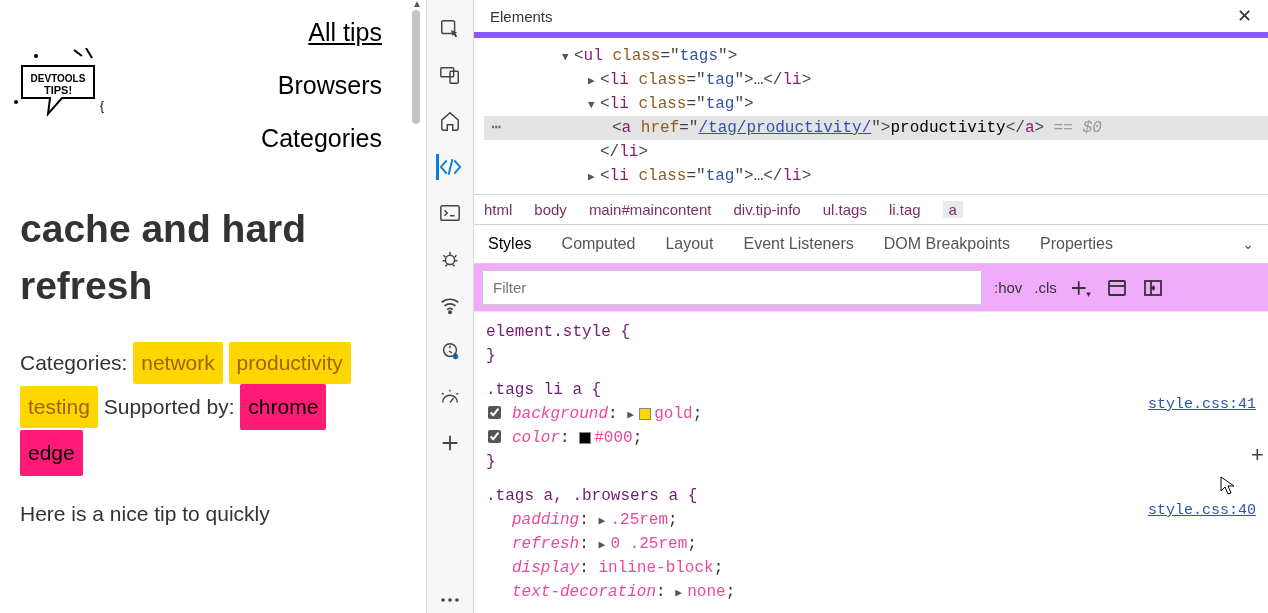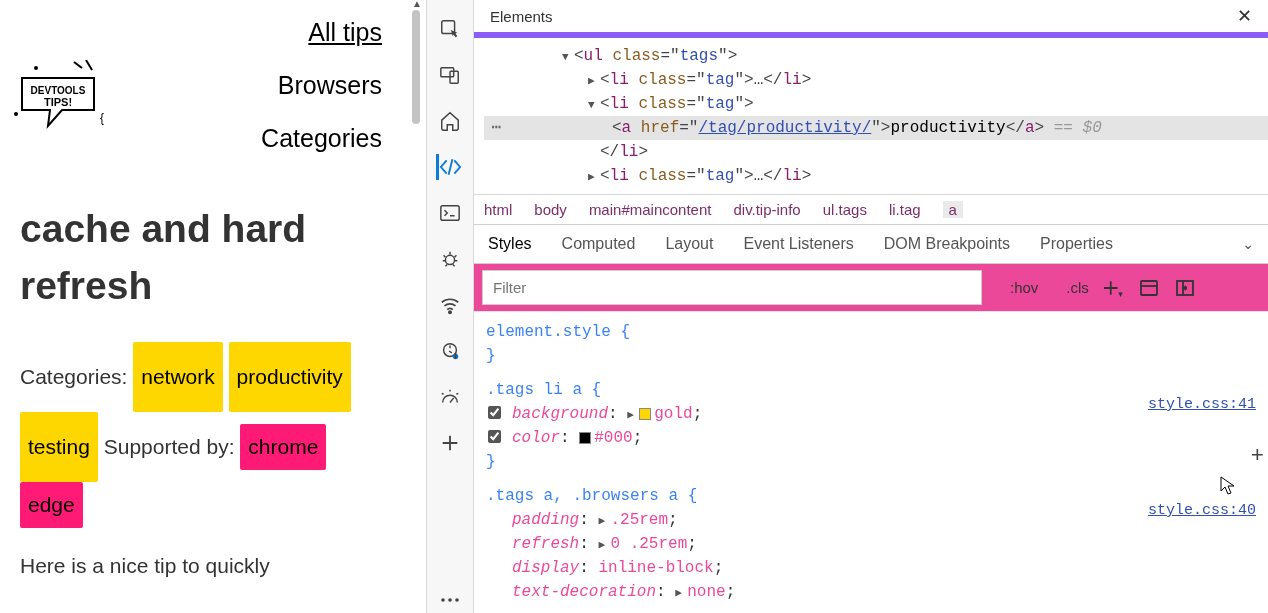--- a/index.html
+++ b/index.html
@@ -4,27 +4,27 @@
 <style>
 * { box-sizing: border-box; margin: 0; padding: 0; }
 body { font-family: -apple-system, "Segoe UI", Arial, sans-serif; font-size: 14px; color: #333; background: #fcfcfc; overflow: hidden; width: 1268px; height: 613px; }
 .app { display: flex; width: 1268px; height: 613px; }
 
 
 .site { width: 426px; height: 613px; padding: 20px 20px 20px 20px; position: relative; background: #fff; }
 .site-scroll { position: absolute; right: 4px; top: 0; width: 10px; height: 613px; background: transparent; }
 .site-scroll-thumb { position: absolute; top: 10px; width: 8px; height: 114px; background: #c3c3c3; border-radius: 4px; }
 .site-scroll-up { position: absolute; top: -2px; right: 0; font-size: 10px; color: #555; }
-.logo { position: absolute; left: 14px; top: 60px; width: 90px; height: 80px; }
+.logo { position: absolute; left: 14px; top: 48px; width: 90px; height: 80px; }
 .nav { text-align: right; padding-right: 24px; font-size: 25px; line-height: 1; }
 .nav a { display: block; margin-bottom: 28px; color: #000; text-decoration: none; }
 .nav a.active { text-decoration: underline; }
 .title { font-size: 39px; font-weight: 700; margin-top: 50px; line-height: 1.45; }
 .meta { margin-top: 28px; font-size: 21px; line-height: 2; }
-.tag { background: gold; color: #000000; padding: 14px 8px; border-radius: 2px; display: inline-block; }
+.tag { background: gold; color: #a16207; padding: 0 8px; border-radius: 2px; display: inline-block; }
 .browser { background: #ff1a75; color: #000; padding: 2px 8px; border-radius: 2px; display: inline-block; }
 .body-text { margin-top: 26px; font-size: 21px; }
 
 
 .iconstrip { width: 48px; border-left: 1px solid #d8d8d8; border-right: 1px solid #d8d8d8; background: #f7f7f7; display: flex; flex-direction: column; align-items: center; padding-top: 16px; gap: 20px; }
 .iconstrip .ic { width: 26px; height: 26px; display: flex; align-items: center; justify-content: center; color: #444; }
 .iconstrip .ic.active { border-left: 3px solid #0c7cd5; margin-left: -3px; color: #0c7cd5; }
 .iconstrip .gap { flex: 1; }
 
 
@@ -47,29 +47,29 @@
 .dom .ellipsis-btn { display:inline-block; width:24px; text-align:center; color:#666; }
 
 .crumbs { display: flex; gap: 22px; padding: 6px 10px; border-top: 1px solid #d8d8d8; border-bottom: 1px solid #d0d0d0; font-size: 15px; color: #7a2f6b; align-items: center; }
 .crumbs .c { cursor: pointer; }
 .crumbs .c.active { background: #eaeaea; padding: 0 6px; }
 
 .subtabs { display: flex; gap: 30px; align-items: center; padding: 10px 14px 10px 14px; border-bottom: 1px solid #d0d0d0; font-size: 16px; color: #555; }
 .subtabs .st.active { color: #000; font-weight: 500; }
 .subtabs .chev { margin-left: auto; font-size: 14px; color: #555; }
 
-.filterbar { display: flex; align-items: center; gap: 12px; padding: 6px 8px; border-bottom: 1px solid #e4e4e4; background: #ec4899; }
+.filterbar { display: flex; align-items: center; gap: 12px; padding: 6px 8px; border-bottom: 1px solid #e4e4e4; background: #f0abfc; }
 .filterbar input { flex: 0 0 500px; padding: 8px 10px; border: 1px solid #ccc; font-size: 15px; background: #fff; }
-.filterbar .tog { font-size: 15px; color: #333; font-weight: 500; cursor: pointer; margin-left: 16px; }
+.filterbar .tog { font-size: 15px; color: #333; font-weight: 500; cursor: pointer; }
 .filterbar .icn { width: 24px; height: 24px; display: flex; align-items: center; justify-content: center; color: #333; cursor: pointer; }
 .plus-sub { font-size: 9px; position: relative; top: 6px; left: -2px; }
 
 .styles { font-family: Consolas, "Courier New", monospace; font-size: 16px; padding: 8px 12px; line-height: 1.5; overflow: hidden; flex: 1; position: relative; }
 .styles .block { margin-bottom: 10px; position: relative; }
-.styles .sel { color: #3b82f6; }
+.styles .sel { color: #701a75; }
 .styles .prop { color: #ec4899; font-style: italic; }
 .styles .val { color: #ec4899; margin-top: 8px; }
 .styles .srclink { position: absolute; right: 0; top: 16px; color: #324fb3; text-decoration: underline; font-size: 15px; }
 .styles .swatch { display: inline-block; width: 12px; height: 12px; border: 1px solid #888; vertical-align: middle; margin-right: 3px; }
 .styles .decl { padding-left: 26px; position: relative; }
 .styles .decl input[type=checkbox] { position: absolute; left: 2px; top: 4px; accent-color: #555; }
 .styles .expand { display:inline-block; font-size: 11px; color:#555; width: 12px; }
 .cursor-img { position: absolute; left: 746px; top: 476px; pointer-events: none; }
 .plus-big { position: absolute; right: 4px; bottom: 140px; font-size: 22px; color: #444; }
 

